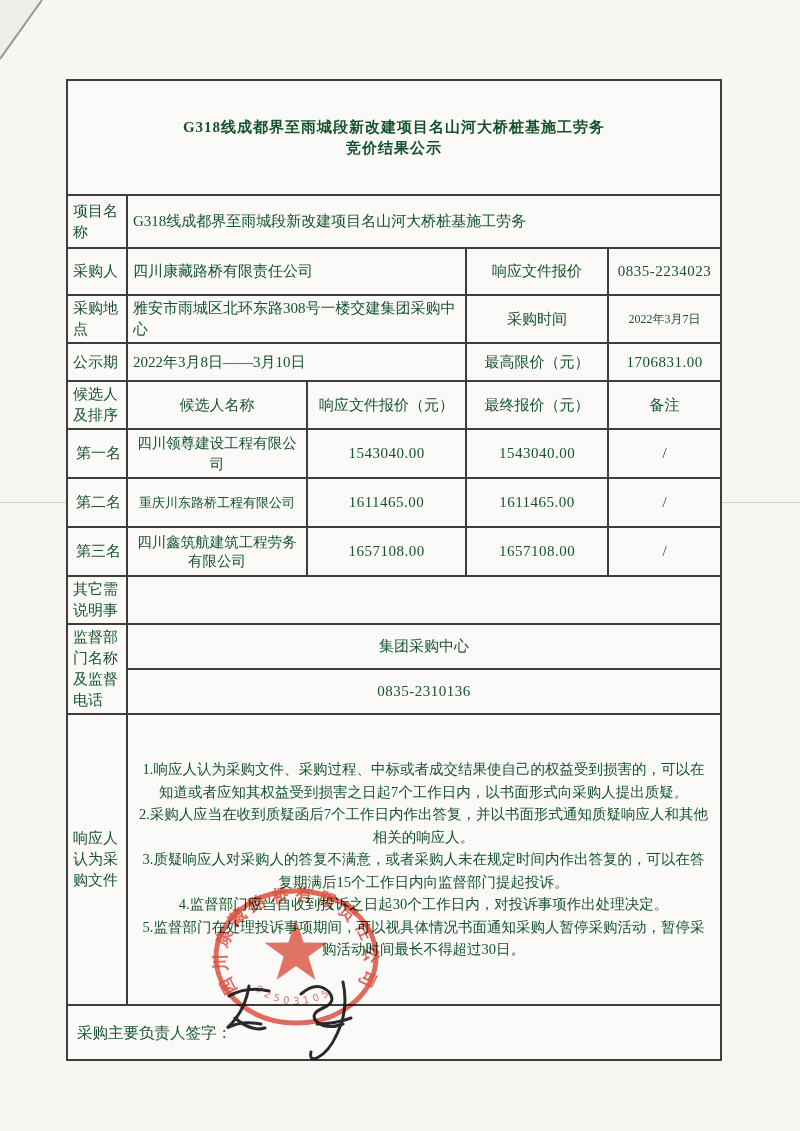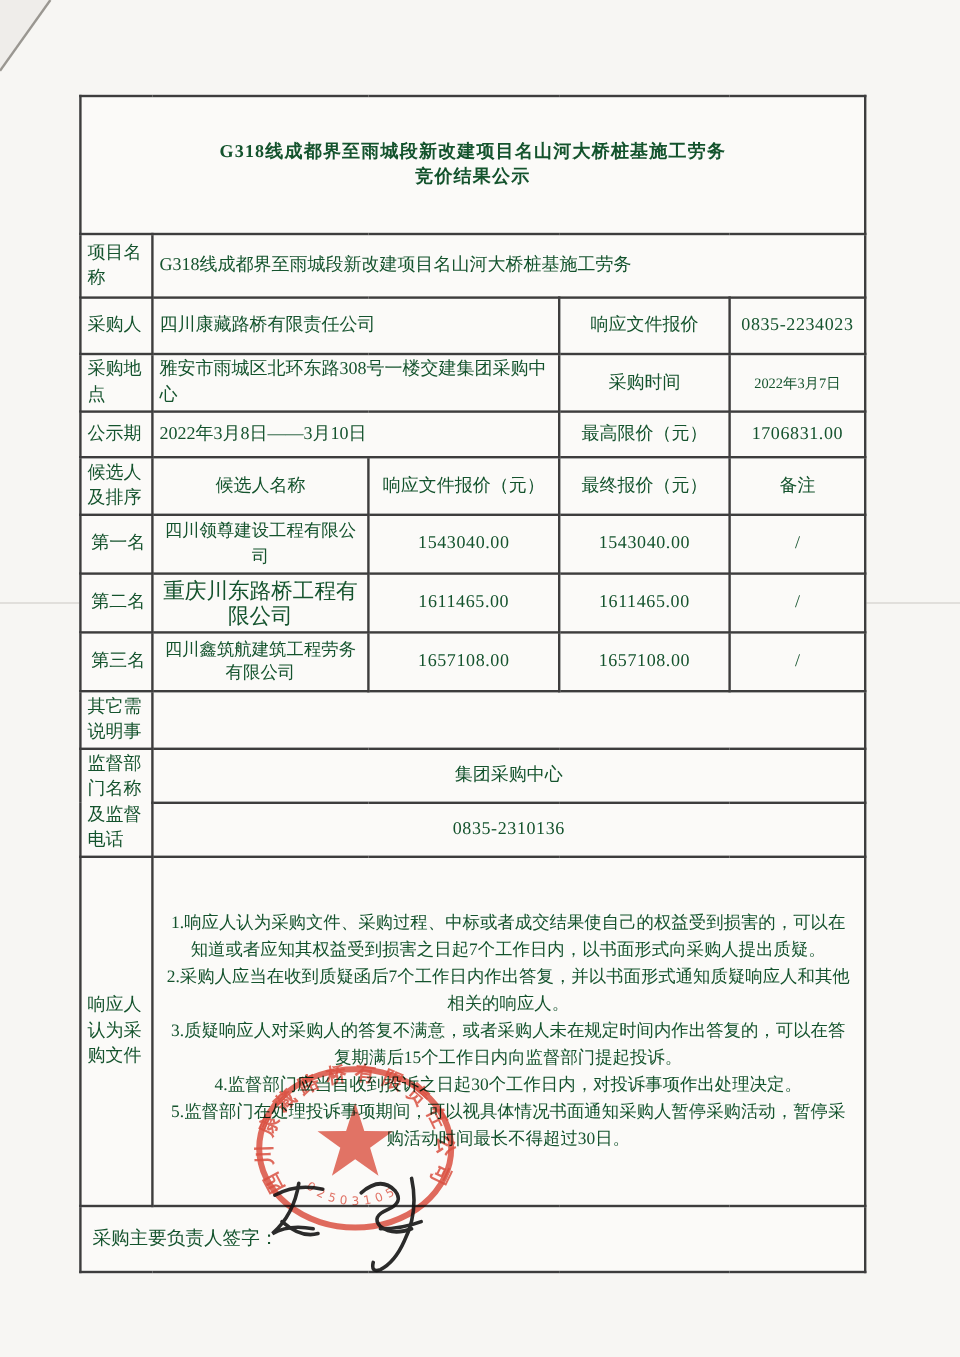--- a/index.html
+++ b/index.html
@@ -108,21 +108,21 @@
       </tr>
       <tr class="h-cand">
         <td class="rank">第一名</td>
         <td class="c" style="font-size:14.5px">四川领尊建设工程有限公司</td>
         <td class="num">1543040.00</td>
         <td class="num">1543040.00</td>
         <td class="c">/</td>
       </tr>
       <tr class="h-cand">
         <td class="rank">第二名</td>
-        <td class="c" style="font-size:18px">重庆川东路桥工程有限公司</td>
+        <td class="c" style="font-size:13px">重庆川东路桥工程有限公司</td>
         <td class="num">1611465.00</td>
         <td class="num">1611465.00</td>
         <td class="c">/</td>
       </tr>
       <tr class="h-cand">
         <td class="rank">第三名</td>
         <td class="c" style="font-size:14.5px;line-height:19px">四川鑫筑航建筑工程劳务有限公司</td>
         <td class="num">1657108.00</td>
         <td class="num">1657108.00</td>
         <td class="c">/</td>

